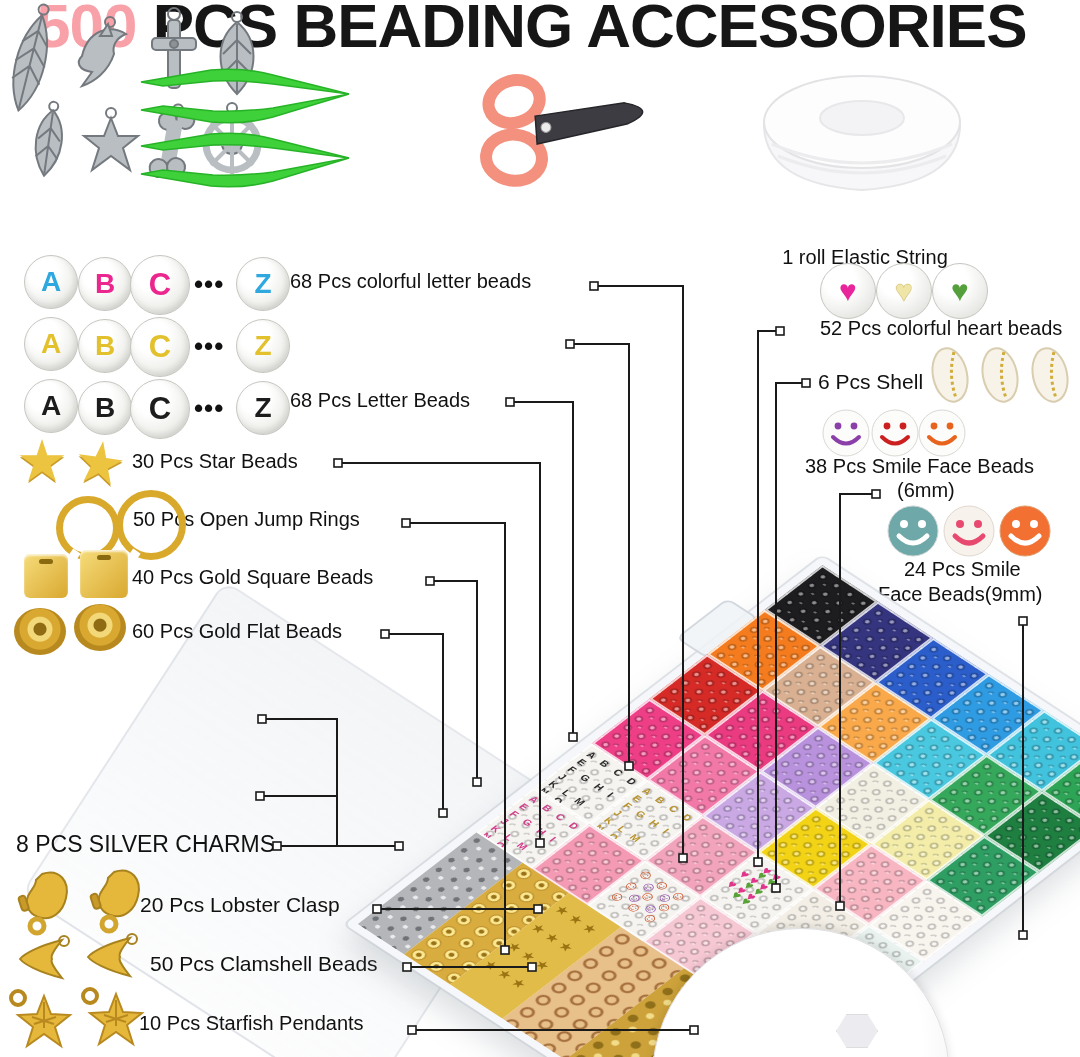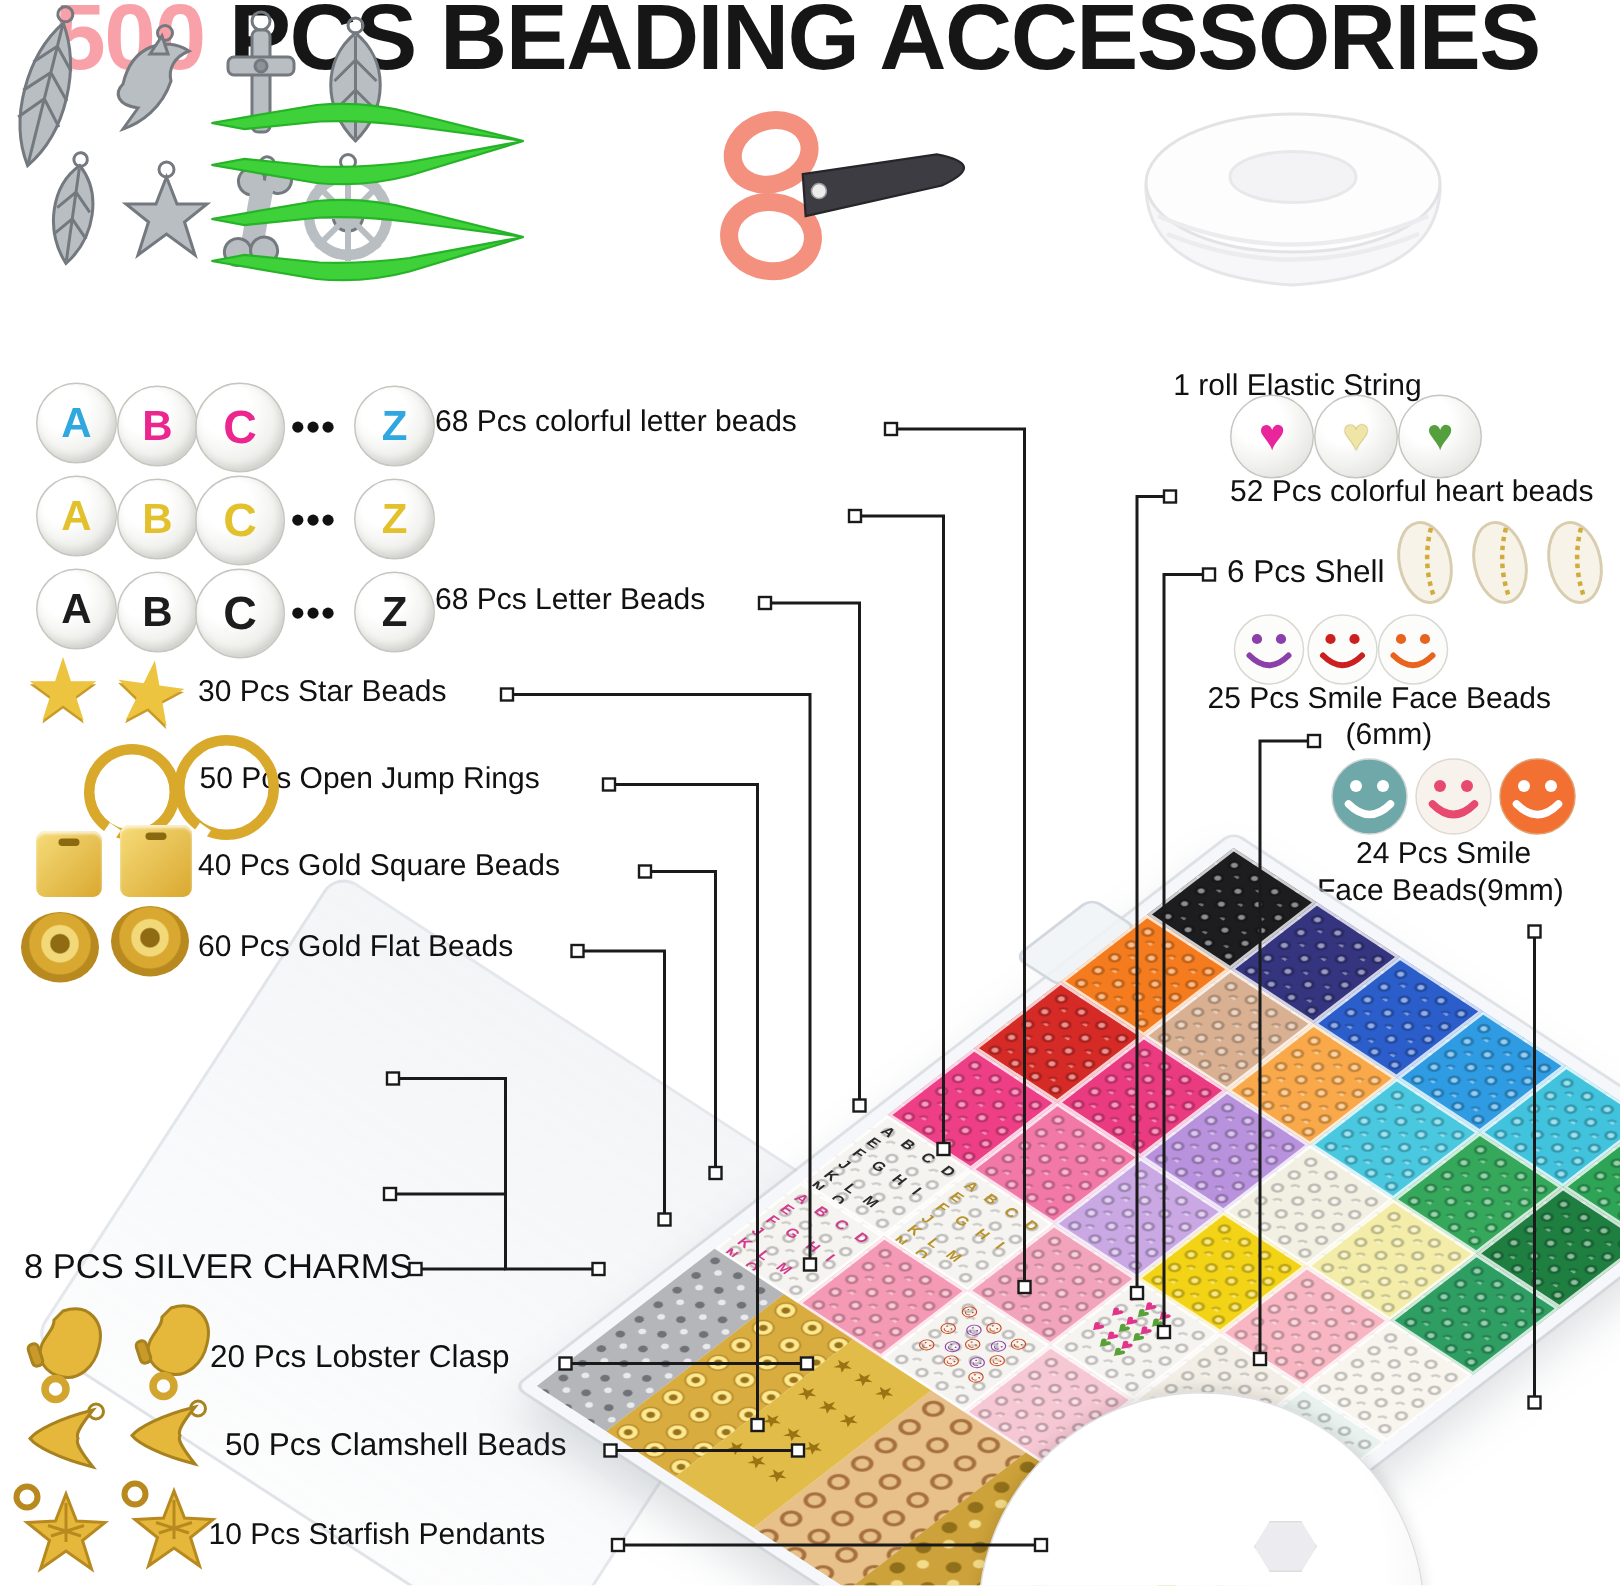--- a/index.html
+++ b/index.html
@@ -521,21 +521,21 @@
     </g>
     <g>
       <circle cx="121" cy="25" r="23" fill="#fcfcfa" stroke="#d8d8d4"></circle>
       <g fill="currentColor" color="#e8641e">
         <circle cx="113" cy="18" r="3.4"></circle>
           <circle cx="129" cy="18" r="3.4"></circle>
         <path d="M108,29 Q121,42 134,29" fill="none" stroke="currentColor" stroke-width="4" stroke-linecap="round"></path>
       </g>
     </g>
   </svg>
-  <div class="lbl" id="lbl-smile6">25 Pcs Smile Face Beads</div>
+  <div class="lbl" id="lbl-smile6">38 Pcs Smile Face Beads</div>
   <div class="lbl" id="lbl-smile6b">(6mm)</div>
 
   <svg class="fig" id="smiles9-fig" width="168" height="56" viewBox="0 0 168 56">
     <g>
       <circle cx="28" cy="27" r="25" stroke="#cfd4d4" fill="#6fa8a8"></circle>
       <g fill="currentColor" color="#ffffff">
         <circle cx="19" cy="20" r="4"></circle>
           <circle cx="37" cy="20" r="4"></circle>
         <path d="M14,32 Q28,46 42,32" fill="none" stroke="currentColor" stroke-width="5" stroke-linecap="round"></path>
       </g>

